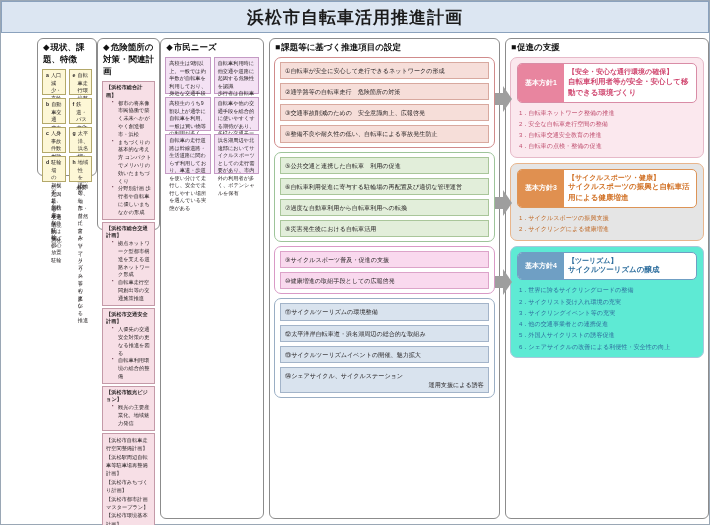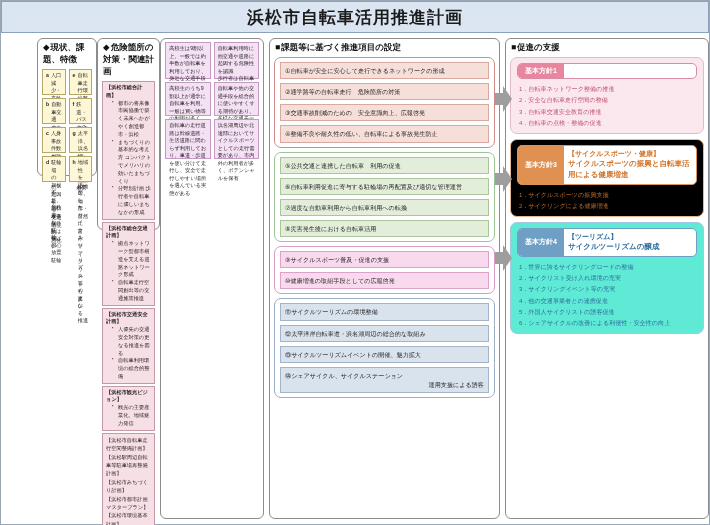--- a/index.html
+++ b/index.html
@@ -127,21 +127,21 @@
   
   .policy{
     border-radius:7px;
     padding:5px 6px 5px 6px;
     box-sizing:border-box;
     margin-bottom:5px;
     position:relative;
   }
   .p1{background:#fbe8ee;border:1px solid #e6b9c8;}
   .p2{background:#e8f1e2;border:1px solid #b5cfa9;}
-  .p3{background:#000000;border:1px solid #e8b58c;}
+  .p3{background:#e5e5e5;border:1px solid #e8b58c;}
   .p4{background:#5eead4;border:1px solid #a9c7dc;}
   .policy-head{
     display:flex;align-items:stretch;
     border-radius:5px;
     overflow:hidden;
     margin-bottom:4px;
   }
   .h1h{border:1px solid #d98ca6;background:#fff;}
   .h2h{border:1px solid #7fb07a;background:#fff;}
   .h3h{border:1px solid #dd9456;background:#fff;}
@@ -266,20 +266,23 @@
           <div>【浜松市自転車走行空間整備計画】</div>
           <div>【浜松駅周辺自転車等駐車場再整備計画】</div>
           <div>【浜松市みちづくり計画】</div>
           <div>【浜松市都市計画マスタープラン】</div>
           <div>【浜松市環境基本計画】</div>
           <div><span>【健康はままつ21】</span><span class="etc">等</span></div>
         </div>
       </div>
 
       <div class="panel" style="flex:1 1 auto;">
+        <div class="panel-head">
+          <span class="mk">◆</span><span>市民ニーズ</span>
+        </div>
         <div class="grid2">
           <div class="needs-cell" style="height:37px;">高校生は9割以上、一般では約半数が自転車を利用しており、身近な交通手段としての地位が確立されている</div>
           <div class="needs-cell" style="height:37px;white-space:pre-line;">自転車利用時に他交通や道路に起因する危険性を認識
 歩行者は自転車からの危険性を感じている
 ルール・マナー遵守に懸念あり</div>
           <div class="needs-cell" style="height:34px;">高校生のうち9割以上が通学に自転車を利用、一般は買い物等の利用が多く、サイクリングにおいては一般の利用割合が高い</div>
           <div class="needs-cell" style="height:34px;">自転車や他の交通手段を総合的に使いやすくする期待があり、多様な交通モードを適時適切に選択できる環境整備が必要</div>
           <div class="needs-cell" style="height:40px;">自転車の走行道路は幹線道路・生活道路に関わらず利用しており、車道・歩道を使い分けて走行し、安全で走行しやすい場所を選んでいる実態がある</div>
           <div class="needs-cell" style="height:40px;">浜名湖周辺や北遠部においてサイクルスポーツとしての走行需要があり、市内外の利用者が多く、ポテンシャルを保有</div>
         </div>
@@ -326,20 +329,24 @@
     <div class="col-right">
       <div class="panel" style="height:100%;">
         <div class="panel-head">
           <span class="mk">■</span><span>促進の支援</span>
         </div>
 
         <div class="policy p1">
           <div class="arrow" style="top:28px;"></div>
           <div class="policy-head h1h">
             <div class="tag t1">基本方針1</div>
+            <div class="head-txt">
+              <div class="l1 c1">【安全・安心な通行環境の確保】</div>
+              <div class="l2 c1">自転車利用者等が安全・安心して移動できる環境づくり</div>
+            </div>
           </div>
           <ol>
             <li class="l1c">1．自転車ネットワーク整備の推進</li>
             <li class="l1c">2．安全な自転車走行空間の整備</li>
             <li class="l1c">3．自転車交通安全教育の推進</li>
             <li class="l1c">4．自転車の点検・整備の促進</li>
           </ol>
         </div>
 
 

